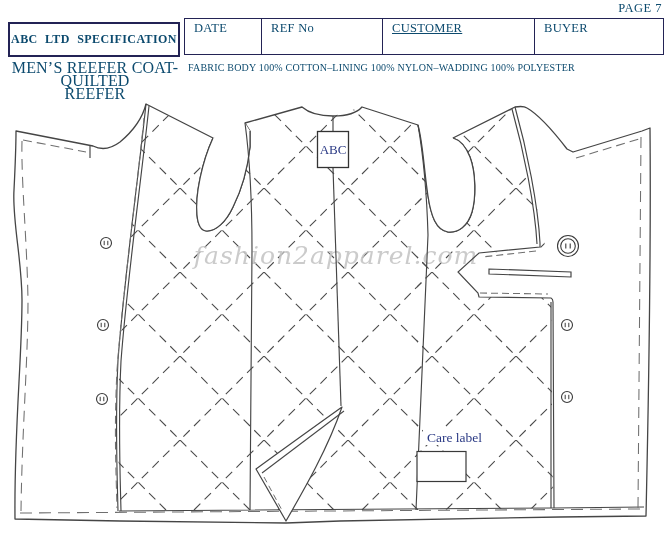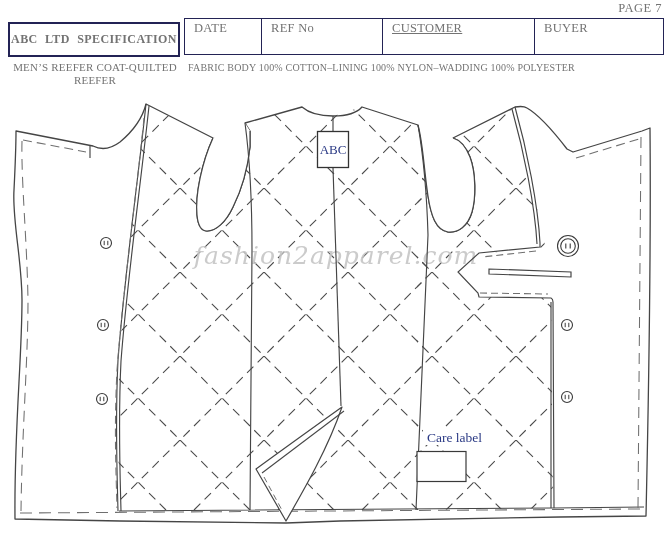--- a/index.html
+++ b/index.html
@@ -1,33 +1,33 @@
 <!DOCTYPE html>
 <html><head>
 <meta charset="utf-8">
 <style>
   html,body{margin:0;padding:0;background:#fff;}
   #page{
     position:relative;width:668px;height:534px;background:#fff;
-    font-family:"Liberation Serif",serif;color:#737373;overflow:hidden;
+    font-family:"Liberation Serif",serif;color:#0c4a6e;overflow:hidden;
   }
   .abs{position:absolute;}
   #page-label{right:6px;top:1px;font-size:12.5px;letter-spacing:.5px;}
   #spec-box{
     left:8px;top:22px;width:168px;height:31px;border:2px solid #232355;
     display:flex;align-items:center;justify-content:center;
     font-weight:bold;font-size:12px;letter-spacing:.4px;word-spacing:4px;white-space:nowrap;
   }
   #info-table{left:184px;top:18px;border-collapse:collapse;}
   #info-table td{
     border:1.6px solid #232355;height:33px;vertical-align:top;
     padding:2px 0 0 9px;font-size:12.5px;letter-spacing:.3px;
   }
   .c-date{width:67px;} .c-ref{width:111px;} .c-cust{width:142px;text-decoration:underline;} .c-buyer{width:119px;}
-  #garment-title{left:0;top:61px;width:190px;text-align:center;font-size:11px;line-height:13px;letter-spacing:.2px;}
+  #garment-title{left:0;top:61px;width:190px;text-align:center;font-size:16px;line-height:13px;letter-spacing:.2px;}
   #fabric-note{left:188px;top:62px;width:470px;font-size:10px;letter-spacing:.2px;}
   #drawing-svg{left:0;top:0;}
   svg text{font-family:"Liberation Serif",serif;}
   .wm{font-family:"DejaVu Serif",serif;font-style:italic;}
 </style>
 </head>
 <body>
 
 <div id="page">
 

